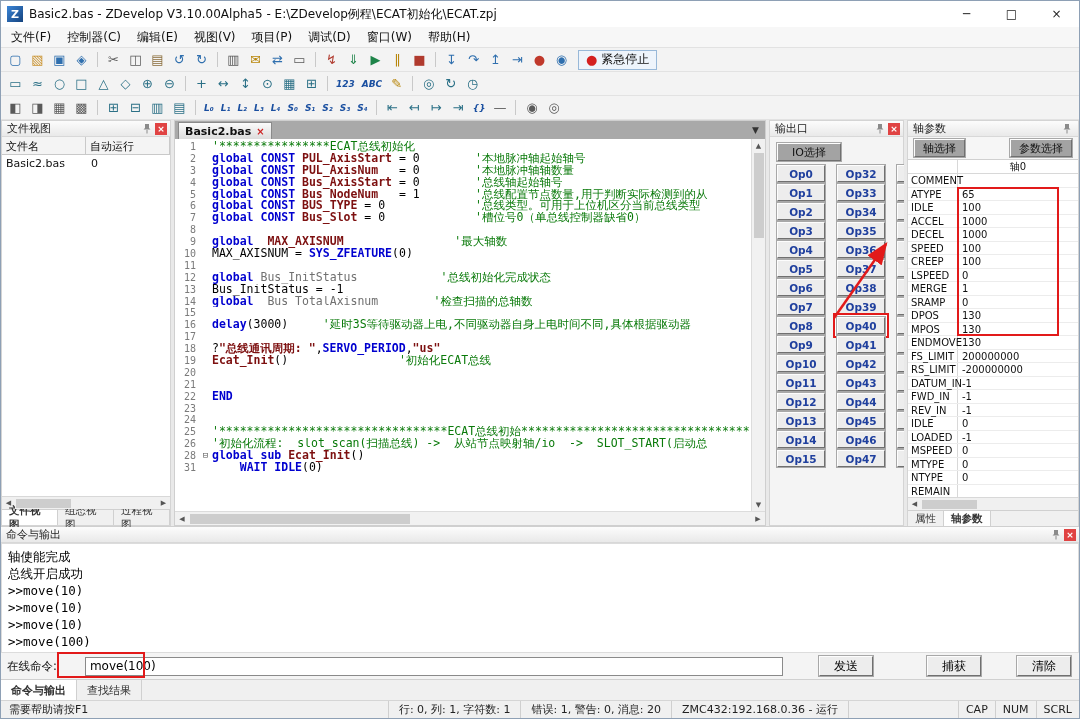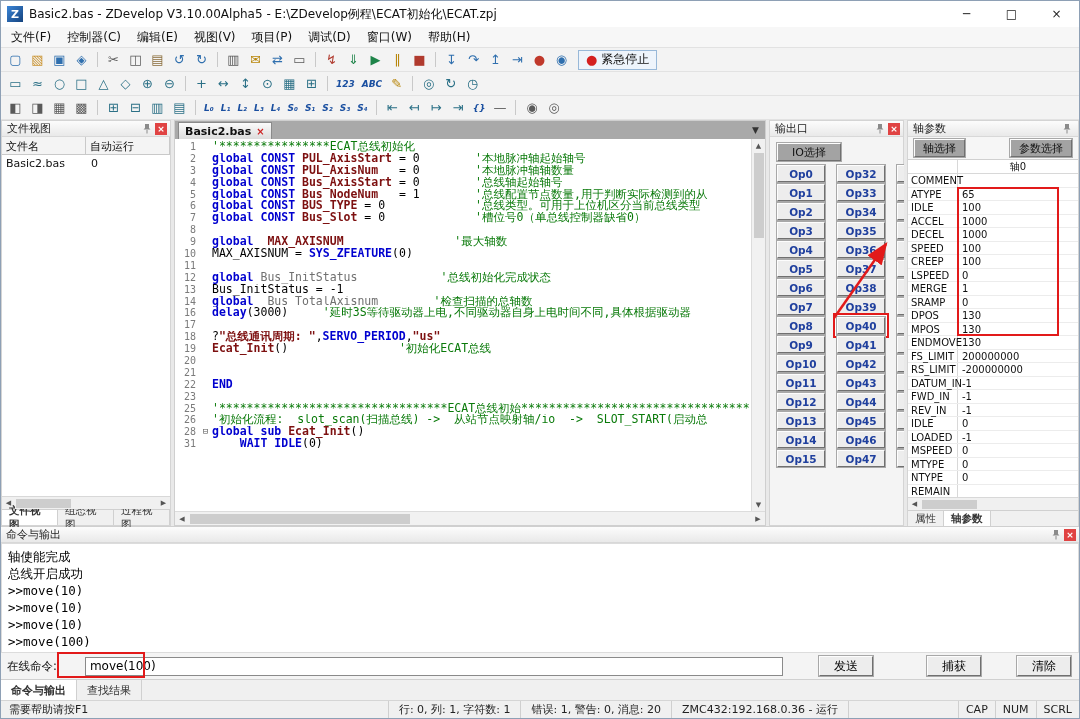--- a/index.html
+++ b/index.html
@@ -292,28 +292,30 @@
             <div class="eline"><span class="ln">5</span><span class="fold"></span><span class="ctext"><span class="tk-k">global CONST </span><span class="tk-i">Bus_NodeNum</span><span class="tk-p">   = 1</span><span class="tk-c">        '总线配置节点数量,用于判断实际检测到的从</span></span></div>
             <div class="eline"><span class="ln">6</span><span class="fold"></span><span class="ctext"><span class="tk-k">global CONST </span><span class="tk-i">BUS_TYPE</span><span class="tk-p"> = 0</span><span class="tk-c">             '总线类型。可用于上位机区分当前总线类型</span></span></div>
             <div class="eline"><span class="ln">7</span><span class="fold"></span><span class="ctext"><span class="tk-k">global CONST </span><span class="tk-i">Bus_Slot</span><span class="tk-p"> = 0</span><span class="tk-c">             '槽位号0（单总线控制器缺省0）</span></span></div>
             <div class="eline"><span class="ln">8</span><span class="fold"></span><span class="ctext"></span></div>
             <div class="eline"><span class="ln">9</span><span class="fold"></span><span class="ctext"><span class="tk-k">global</span><span class="tk-p">  </span><span class="tk-i">MAX_AXISNUM</span><span class="tk-c">                '最大轴数</span></span></div>
             <div class="eline"><span class="ln">10</span><span class="fold"></span><span class="ctext"><span class="tk-p">MAX_AXISNUM = </span><span class="tk-k">SYS_ZFEATURE</span><span class="tk-p">(0)</span></span></div>
             <div class="eline"><span class="ln">11</span><span class="fold"></span><span class="ctext"></span></div>
             <div class="eline"><span class="ln">12</span><span class="fold"></span><span class="ctext"><span class="tk-k">global </span><span class="tk-g">Bus_InitStatus</span><span class="tk-c">            '总线初始化完成状态</span></span></div>
             <div class="eline"><span class="ln">13</span><span class="fold"></span><span class="ctext"><span class="tk-p">Bus_InitStatus = -1</span></span></div>
             <div class="eline"><span class="ln">14</span><span class="fold"></span><span class="ctext"><span class="tk-k">global</span><span class="tk-p">  </span><span class="tk-g">Bus_TotalAxisnum</span><span class="tk-c">        '检查扫描的总轴数</span></span></div>
+            <div class="eline"><span class="ln">15</span><span class="fold"></span><span class="ctext"></span></div>
             <div class="eline"><span class="ln">16</span><span class="fold"></span><span class="ctext"><span class="tk-k">delay</span><span class="tk-p">(3000)</span><span class="tk-c">     '延时3S等待驱动器上电,不同驱动器自身上电时间不同,具体根据驱动器</span></span></div>
             <div class="eline"><span class="ln">17</span><span class="fold"></span><span class="ctext"></span></div>
             <div class="eline"><span class="ln">18</span><span class="fold"></span><span class="ctext"><span class="tk-p">?</span><span class="tk-i">"总线通讯周期: "</span><span class="tk-p">,</span><span class="tk-k">SERVO_PERIOD</span><span class="tk-p">,</span><span class="tk-i">"us"</span></span></div>
             <div class="eline"><span class="ln">19</span><span class="fold"></span><span class="ctext"><span class="tk-i">Ecat_Init</span><span class="tk-p">()</span><span class="tk-c">                '初始化ECAT总线</span></span></div>
             <div class="eline"><span class="ln">20</span><span class="fold"></span><span class="ctext"></span></div>
             <div class="eline"><span class="ln">21</span><span class="fold"></span><span class="ctext"></span></div>
             <div class="eline"><span class="ln">22</span><span class="fold"></span><span class="ctext"><span class="tk-k">END</span></span></div>
             <div class="eline"><span class="ln">23</span><span class="fold"></span><span class="ctext"></span></div>
+            <div class="eline"><span class="ln">24</span><span class="fold"></span><span class="ctext"></span></div>
             <div class="eline"><span class="ln">25</span><span class="fold"></span><span class="ctext"><span class="tk-c">'*********************************ECAT总线初始*********************************</span></span></div>
             <div class="eline"><span class="ln">26</span><span class="fold"></span><span class="ctext"><span class="tk-c">'初始化流程:  slot_scan(扫描总线) -&gt;  从站节点映射轴/io  -&gt;  SLOT_START(启动总</span></span></div>
             <div class="eline"><span class="ln">28</span><span class="fold">⊟</span><span class="ctext"><span class="tk-k">global sub </span><span class="tk-i">Ecat_Init</span><span class="tk-p">()</span></span></div>
             <div class="eline"><span class="ln">31</span><span class="fold"></span><span class="ctext"><span class="tk-p">    </span><span class="tk-k">WAIT IDLE</span><span class="tk-p">(0)</span></span></div>
           </div>
         <div class="vscroll">
           <span class="sarrow">▲</span>
           <div class="vtrack">
               <div class="vthumb"></div>
             </div>

